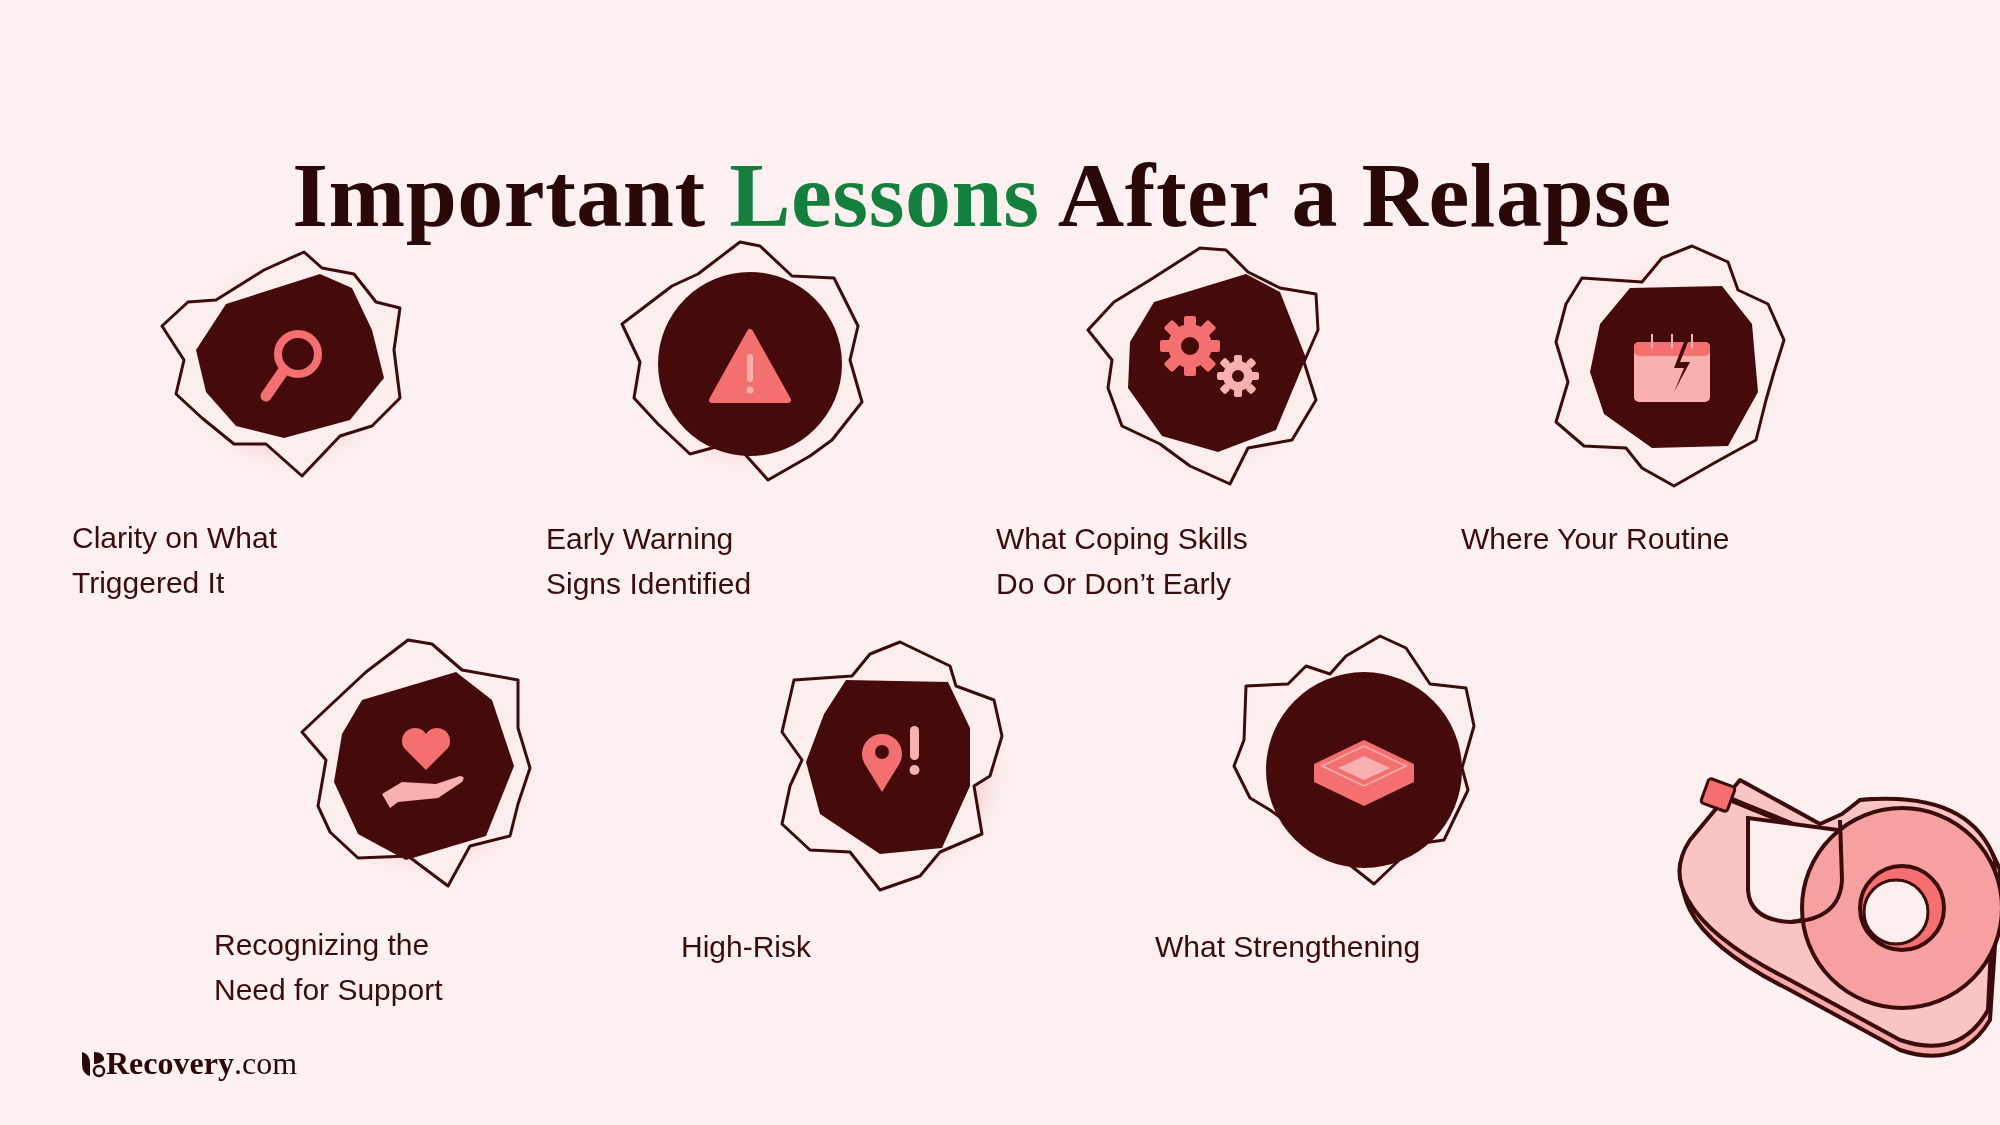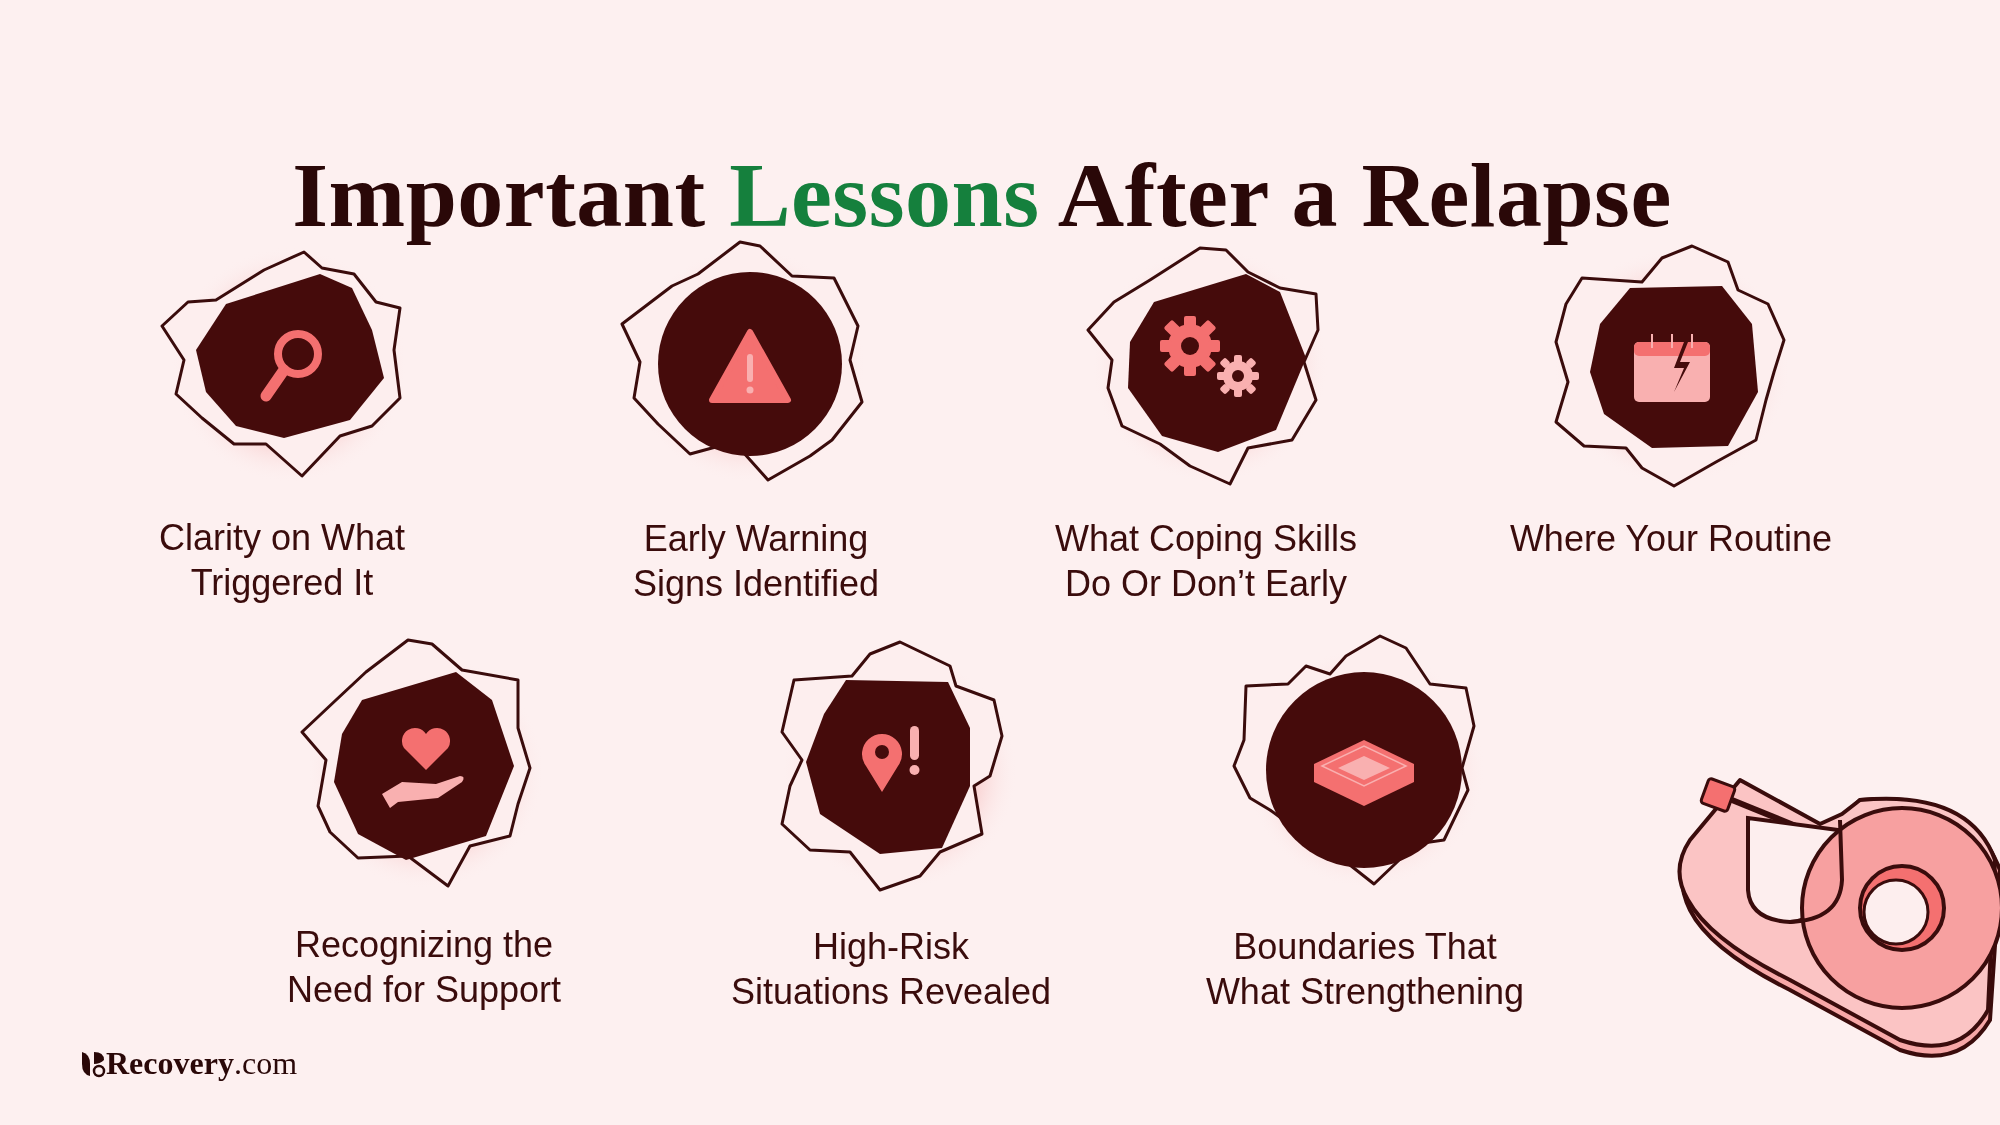--- a/index.html
+++ b/index.html
@@ -12,22 +12,22 @@
   .title {
     position:absolute; left:0; right:0; top:78px; text-align:center;
     font-family:"Liberation Serif", "DejaVu Serif", serif;
     font-size:92px; line-height:110px; color:#2a0808; letter-spacing:0.5px;
     transform:translateX(-18px);
   }
   .title .accent { color:#15803d;font-family:Liberation Serif, serif; }
   .hole { position:absolute; width:260px; height:260px; }
   .hole svg { width:100%; height:100%; overflow:visible; }
   .label {
-    position:absolute; width:420px; text-align:center;
-    font-size:36px; line-height:45px; color:#3a0c0c;
+    position:absolute; width:420px; text-align:left;
+    font-size:30px; line-height:45px; color:#3a0c0c;
   }
   .logo {
     position:absolute; left:80px; top:1045px; display:flex; align-items:center; 
     font-family:"Liberation Serif", "DejaVu Serif", serif; font-size:32px; color:#2a0808;
   }
   .logo .brand { font-weight:bold; }
   .logo .tld { font-weight:normal; }
   .tape { position:absolute; left:1670px; top:760px; width:330px; height:310px; }
 </style>
 </head>
@@ -158,37 +158,35 @@
     <g>
       <path d="M112 156 L96 130 A20 20 0 1 1 128 130 Z" fill="#f47070"></path>
       <circle cx="112" cy="116" r="7" fill="#450b0b"></circle>
       <rect x="140" y="90" width="9" height="34" rx="4.5" fill="#f9b0b0"></rect>
       <circle cx="144.5" cy="134" r="5" fill="#f9b0b0"></circle>
     </g>
   </svg>
 </div>
 <div class="label" style="left:681px;top:924px;">
     <div>High-Risk</div>
-    <div>Situations Revealed</div>
   </div>
 
 <div class="hole" style="left:1230px;top:630px;">
   <svg viewBox="0 0 260 260">
     <ellipse cx="135" cy="138" rx="120" ry="120" fill="url(#glow)"></ellipse>
     <path d="M16 56 L58 54 L76 36 L100 44 L116 26 L150 6 L176 18 L200 54 L236 58 L244 96 L232 138 L238 160 L214 210 L186 214 L144 254 L106 224 L62 196 L40 180 L20 168 L4 136 L14 110 Z" fill="#fdeeee" stroke="#3a0c0c" stroke-width="3" stroke-linejoin="round"></path>
     <circle cx="134" cy="140" r="98" fill="#450b0b"></circle>
     <g>
       <path d="M84 134 L134 110 L184 134 L184 152 L134 176 L84 152 Z" fill="#f47070"></path>
       <path d="M92 136 L134 116 L176 136 L134 156 Z" fill="#f47070" stroke="#f9b0b0" stroke-width="1.5"></path>
       <path d="M108 138 L134 126 L160 138 L134 150 Z" fill="#f9b0b0"></path>
     </g>
   </svg>
 </div>
 <div class="label" style="left:1155px;top:924px;">
-    <div>Boundaries That</div>
     <div>What Strengthening</div>
   </div>
 
 <div class="tape">
   <svg viewBox="0 0 330 310" width="330" height="310">
     <path d="M30 70 Q0 110 20 150 Q40 190 120 230 L230 290 Q290 310 320 260 L330 110 Q300 30 190 40 L170 60 L150 70 Z" fill="#f7a8a8" stroke="#3a0c0c" stroke-width="4" stroke-linejoin="round"></path>
     <path d="M20 80 Q0 110 18 140 Q40 180 120 220 L230 280 Q290 300 318 250 L325 100 Q300 30 190 40 L172 54 L150 64 L70 20 Z" fill="#fbc4c4" stroke="#3a0c0c" stroke-width="4" stroke-linejoin="round"></path>
     <rect x="34" y="22" width="28" height="26" rx="3" fill="#f47070" stroke="#3a0c0c" stroke-width="3" transform="rotate(20 48 35)"></rect>
     <line x1="62" y1="40" x2="160" y2="80" stroke="#3a0c0c" stroke-width="6"></line>
     <path d="M78 58 L78 130 Q80 160 120 162 Q160 158 165 120 L168 70 Z" fill="#fdeeee" stroke="#3a0c0c" stroke-width="4"></path>

